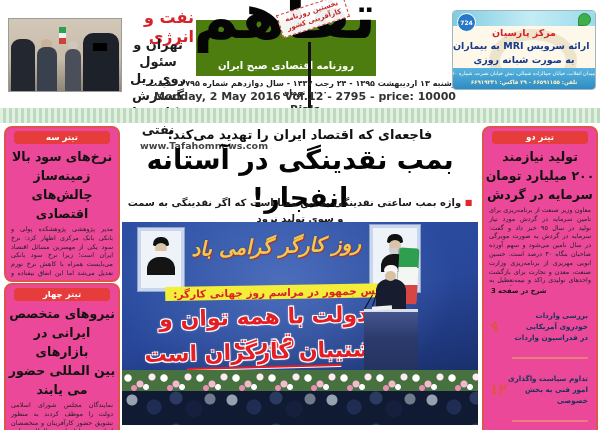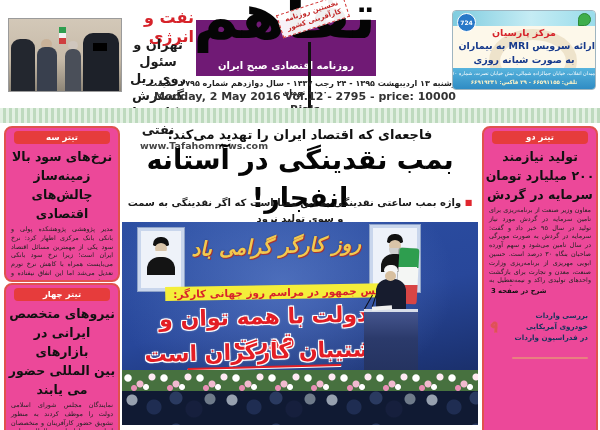--- a/index.html
+++ b/index.html
@@ -18,21 +18,21 @@
   .tp-h2{position:absolute;left:32px;top:20px;width:11px;height:10px;background:#c9b299;border-radius:50%;}
   .tp-f3{position:absolute;left:56px;top:30px;width:16px;height:42px;background:#4a4f59;border-radius:7px 7px 0 0;}
   .tp-h3{position:absolute;left:59px;top:22px;width:10px;height:9px;background:#cfc6bd;border-radius:50%;}
   .tp-f4{position:absolute;left:74px;top:14px;width:36px;height:58px;background:#1d2129;border-radius:10px 10px 0 0;}
   .tp-cam{position:absolute;left:84px;top:24px;width:14px;height:8px;background:#000;}
   .teaser-label{left:124px;top:8px;width:70px;color:#d6232a;font-weight:bold;font-size:16px;text-align:right;}
   .teaser-caption{left:120px;top:36px;width:76px;font-size:13px;font-weight:bold;color:#1c1c1c;
     text-align:center;line-height:17px;white-space:pre-line;}
 
   
-  .blue-band{left:196px;top:20px;width:180px;height:56px;background:#701a75;}
+  .blue-band{left:196px;top:20px;width:180px;height:56px;background:#4d7c0f;}
   .tagline{position:absolute;bottom:5px;left:0;width:100%;text-align:center;color:#fff;
     font-weight:bold;font-size:10px;letter-spacing:1px;}
   .logo-word{left:196px;top:-18px;width:180px;text-align:center;font-size:62px;font-weight:bold;
     color:#050505;line-height:70px;}
   .logo-descender{left:308px;top:42px;width:3px;height:74px;background:#101010;}
   .stamp{left:278px;top:4px;width:62px;transform:rotate(-18deg);background:rgba(255,255,255,.94);
     border:1px dashed #d23737;color:#c22525;font-size:7px;font-weight:bold;text-align:center;
     line-height:9px;padding:2px 3px;white-space:pre-line;}
 
   .dateline-fa{left:140px;top:79px;width:330px;text-align:center;font-size:8px;font-weight:bold;
@@ -49,21 +49,21 @@
     background:linear-gradient(90deg,#7fccdf,#c5ecf4 55%,#9adcEB);}
   .ad-badge{position:absolute;top:2px;left:4px;width:17px;height:17px;border-radius:50%;
     background:#2878c8;color:#fff;font-size:6px;font-weight:bold;text-align:center;line-height:17px;
     border:1px solid #fff;direction:ltr;}
   .ad-logo{position:absolute;top:2px;right:4px;width:11px;height:11px;border-radius:50% 50% 50% 0;
     background:#3fae4c;border:1px solid #2c8a38;}
   .ad-ring{position:absolute;top:18px;left:36px;width:66px;height:42px;border-radius:50%;
     border:11px solid rgba(226,210,176,.55);}
   .ad-title{position:absolute;top:16px;left:0;width:100%;text-align:center;color:#d6232a;
     font-size:9.5px;font-weight:bold;}
-  .ad-l1{position:absolute;top:29px;left:0;width:100%;text-align:right;color:#173a8c;
+  .ad-l1{position:absolute;top:29px;left:0;width:100%;text-align:left;color:#173a8c;
     font-size:9.5px;font-weight:bold;}
   .ad-l2{position:absolute;top:43px;left:0;width:100%;text-align:center;color:#173a8c;
     font-size:9.5px;font-weight:bold;}
   .ad-bottom{position:absolute;bottom:0;left:0;width:100%;height:21px;
     background:linear-gradient(180deg,#58b4dd,#2f8cc4);color:#fff;text-align:center;}
   .ad-addr{font-size:5px;line-height:10px;white-space:nowrap;overflow:hidden;}
   .ad-phone{font-size:5.5px;line-height:9px;color:#fdf3c8;font-weight:bold;}
 
   .green-band{left:0;top:108px;width:600px;height:15px;
     background:repeating-linear-gradient(90deg,#e2f0e2 0 3px,#bedabe 3px 6px);}
@@ -266,19 +266,24 @@
 سرمایه در گردش</div>
     <div class="box-body">معاون وزیر صنعت از برنامه‌ریزی برای تامین سرمایه در گردش مورد نیاز تولید در سال ۹۵ خبر داد و گفت: سرمایه در گردش به صورت مویرگی در سال تامین می‌شود و سهم آورده صاحبان بنگاه ۳۰ درصد است. حسین ابویی مهریزی از برنامه‌ریزی وزارت صنعت، معدن و تجارت برای بازگشت واحدهای تولیدی راکد و نیمه‌تعطیل به ظرفیت اصلی خود خبر داد و گفت: بر این اساس برنامه‌ریزی وزارت صنعت، معدن و تجارت انجام شده است.</div>
     <div class="box-more">شرح در صفحه 3</div>
 
     <div class="tz">
       <span>بررسی واردات خودروی آمریکایی
 در فدراسیون واردات</span>
       <span class="tz-num">۹</span>
     </div>
     <div class="tz">
+      <span>تداوم سیاست واگذاری
+امور فنی به بخش خصوصی</span>
+      <span class="tz-num">۱۲</span>
+    </div>
+    <div class="tz">
       
       
     </div>
 
   </div>
 
 </div>
 
 </body></html>

